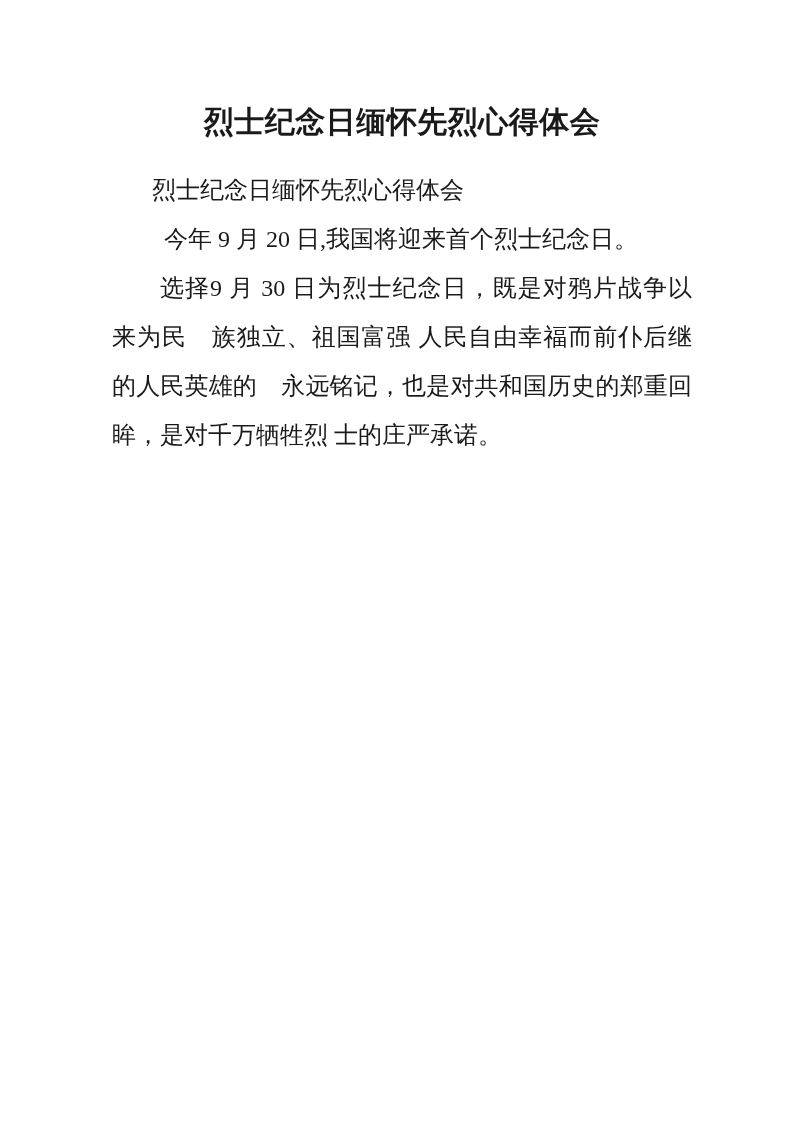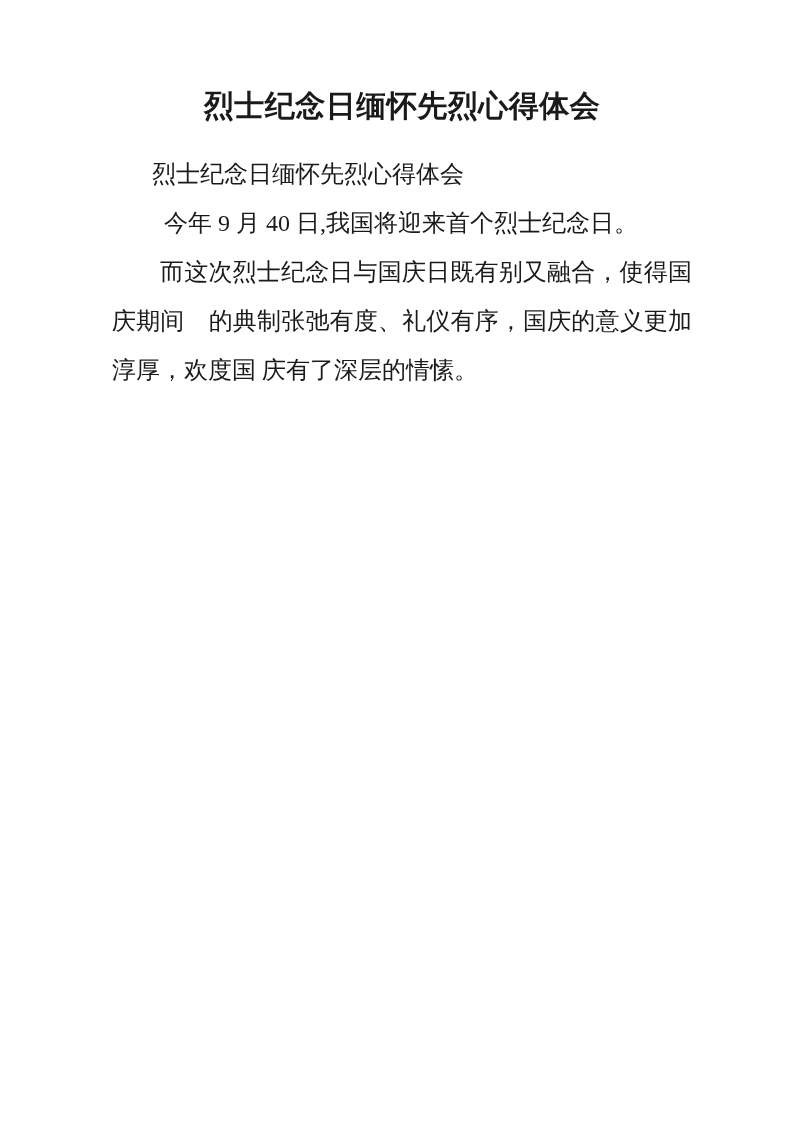--- a/index.html
+++ b/index.html
@@ -17,21 +17,21 @@
     width: 800px;
     height: 1132px;
     margin: 0 auto;
     background: #ffffff;
     overflow: hidden;
     box-sizing: border-box;
   }
   .content {
     position: absolute;
     left: 112px;
-    top: 0;
+    top: 16px;
     width: 580px;
     font-family: Liberation Serif, serif;
   }
   .doc-title {
     font-size: 30px;
     font-weight: bold;
     text-align: center;
     line-height: 1.2;
     margin: 0;
     padding-top: 88px;
@@ -66,22 +66,22 @@
 
 <div class="page">
   <div class="content">
 
     <h1 class="doc-title">烈士纪念日缅怀先烈心得体会</h1>
 
     <div class="body-block">
 
       <p class="para indent-tiny">烈士纪念日缅怀先烈心得体会</p>
 
-      <p class="para indent-small"> 今年 9 月 40 日,我国将迎来首个烈士纪念日。</p>
+      <p class="para indent-small"> 今年 9 月 20 日,我国将迎来首个烈士纪念日。</p>
 
 
+      <p class="para indent">选择9 月 30 日为烈士纪念日，既是对鸦片战争以来为民　族独立、祖国富强 人民自由幸福而前仆后继的人民英雄的　永远铭记，也是对共和国历史的郑重回眸，是对千万牺牲烈 士的庄严承诺。</p>
 
-      <p class="para indent">而这次烈士纪念日与国庆日既有别又融合，使得国庆期间　的典制张弛有度、礼仪有序，国庆的意义更加淳厚，欢度国 庆有了深层的情愫。</p>
 
 
     </div>
   </div>
 </div>
 
 </body></html>

